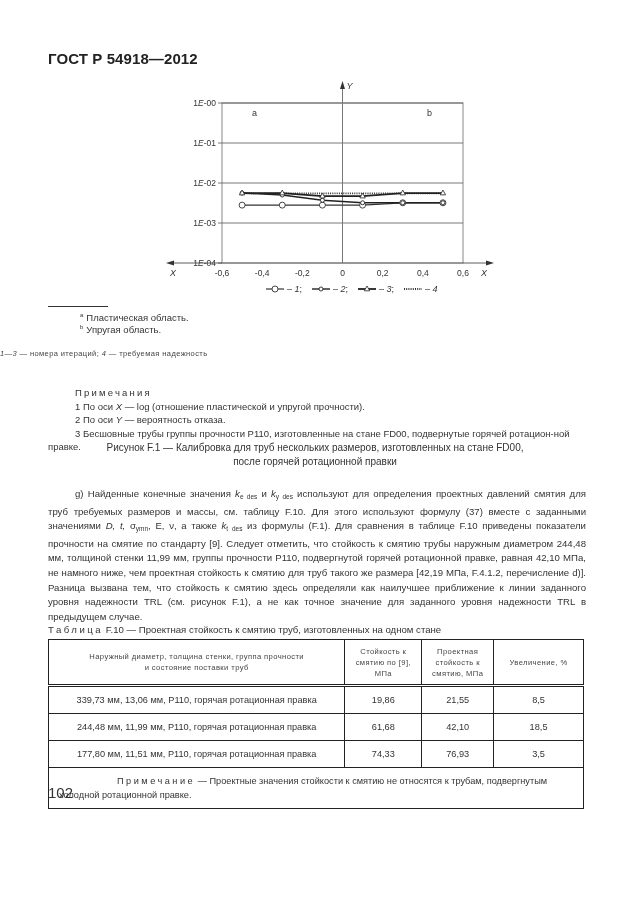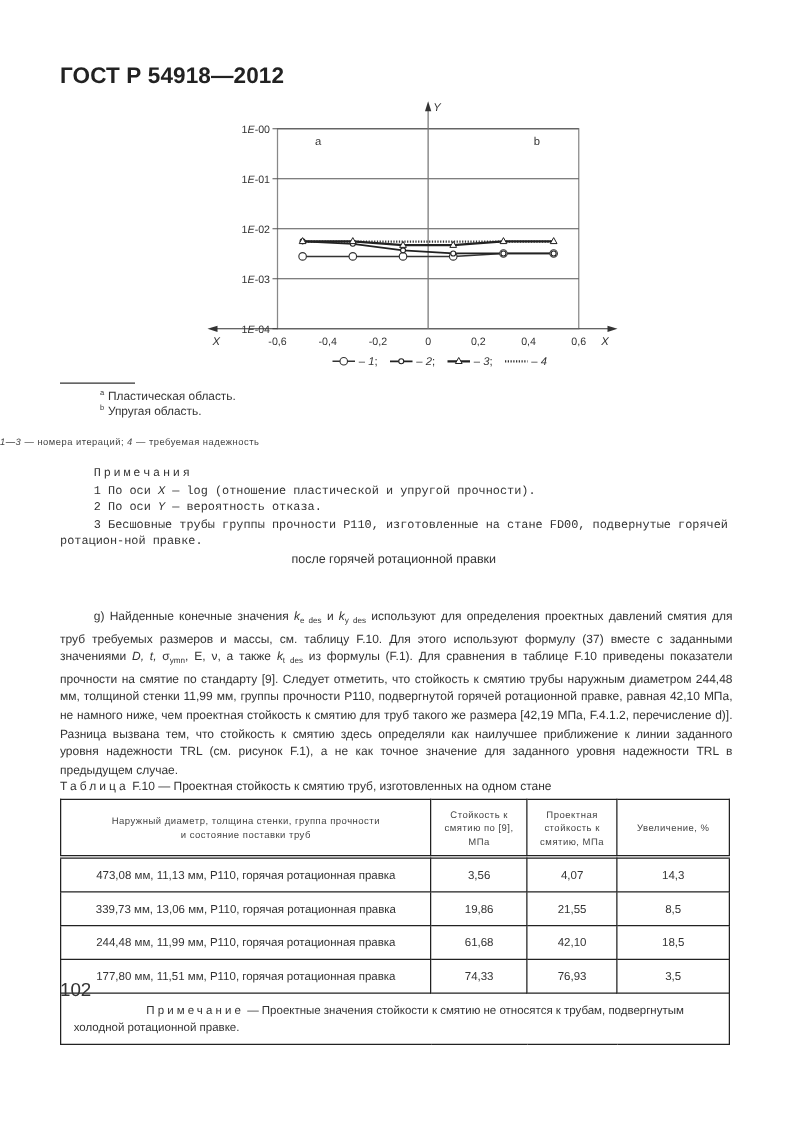--- a/index.html
+++ b/index.html
@@ -1,18 +1,18 @@
 <!DOCTYPE html>
 <html><head>
 <meta charset="utf-8">
 <style>
   html, body { margin:0; padding:0; background:#fff; }
   body { width:630px; height:913px; position:relative; font-family:"Liberation Sans", sans-serif; color:#222; overflow:hidden; }
   .abs { position:absolute; }
-  .hdr { left:48px; top:50px; font-size:18px; font-weight:bold; color:#222; letter-spacing:0.1px; }
+  .hdr { left:48px; top:50px; font-size:15px; font-weight:bold; color:#222; letter-spacing:0.1px; }
   #chart { position:absolute; left:160px; top:78px; width:340px; height:225px; }
   .fn-line { left:48px; top:306px; width:60px; border-top:1px solid #333; }
   .fn { font-size:9.5px; color:#333; }
   .fn sup { font-size:6px; vertical-align:4px; margin-right:3px; }
   .legend-key { left:0; width:630px; top:349px; text-align:left; font-size:7.5px; color:#444; letter-spacing:0.4px; }
   .legend-key i { font-style:italic; }
   .notes { left:48px; width:538px; font-size:9.5px; color:#333; line-height:13.5px; }
   .notes .ind { text-indent:27px; }
   .notes .spaced { letter-spacing:2.2px; }
   .caption { left:0; width:630px; text-align:center; font-size:10px; color:#333; line-height:14px; }
@@ -108,28 +108,29 @@
       <text x="265" y="214" font-size="9" fill="#333" font-family="Liberation Sans, sans-serif">– <tspan font-style="italic">4</tspan></text>
     </g>
   </svg>
 
 <div class="abs fn-line"></div>
 <div class="abs fn" style="left:80px;top:312px;"><sup>a</sup><span>Пластическая область.</span></div>
 <div class="abs fn" style="left:80px;top:324px;"><sup>b</sup><span>Упругая область.</span></div>
 
 <div class="abs legend-key"><i>1—3</i><span> — номера итераций; </span><i>4</i><span> — требуемая надежность</span></div>
 
-<div class="abs notes" style="top:372px;font-family:Liberation Mono, monospace;">
+<div class="abs notes" style="top:386px;">
   <div class="ind spaced">Примечания</div>
   <div class="ind"><span>1 По оси </span><i>X</i><span> — log (отношение пластической и упругой прочности).</span></div>
   <div class="ind"><span>2 По оси </span><i>Y</i><span> — вероятность отказа.</span></div>
   <div class="ind">3 Бесшовные трубы группы прочности P110, изготовленные на стане FD00, подвернутые горячей ротацион-ной правке.</div>
 </div>
 
 <div class="abs caption" style="top:441px;">
+  <div>Рисунок F.1 — Калибровка для труб нескольких размеров, изготовленных на стане FD00,</div>
   <div>после горячей ротационной правки</div>
 </div>
 
 <div class="abs para" style="top:487px;">
   <p class="ind"><span>g) Найденные конечные значения </span><i>k</i><sub>e des</sub><span> и </span><i>k</i><sub>y des</sub><span> используют для определения проектных давлений смятия для труб требуемых размеров и массы, см. таблицу F.10. Для этого используют формулу (37) вместе с заданными значениями </span><i>D, t, </i><span>σ</span><sub>ymn</sub><span>, E, ν, а также </span><i>k</i><sub>t des</sub><span> из формулы (F.1). Для сравнения в таблице F.10 приведены показатели прочности на смятие по стандарту [9]. Следует отметить, что стойкость к смятию трубы наружным диаметром 244,48 мм, толщиной стенки 11,99 мм, группы прочности P110, подвергнутой горячей ротационной правке, равная 42,10 МПа, не намного ниже, чем проектная стойкость к смятию для труб такого же размера  [42,19 МПа, F.4.1.2, перечисление d)]. Разница вызвана тем, что стойкость к смятию здесь определяли как наилучшее приближение к линии заданного уровня надежности TRL (см. рисунок F.1), а не как точное значение для заданного уровня надежности TRL в предыдущем случае.</span></p>
 </div>
 
 <div class="abs tbl-title"><span class="spaced">Таблица</span><span> F.10 — Проектная стойкость к смятию труб, изготовленных на одном стане</span></div>
 
 <table class="t">
@@ -141,26 +142,20 @@
     </colgroup>
   <thead>
     <tr>
       <th style="padding:0 40px;">Наружный диаметр, толщина стенки, группа прочности и состояние поставки труб</th>
       <th>Стойкость к смятию по [9], МПа</th>
       <th>Проектная стойкость к смятию, МПа</th>
       <th>Увеличение, %</th>
     </tr>
   </thead>
   <tbody>
-    <tr>
-      <td>473,08 мм, 11,13 мм, P110, горячая ротационная правка</td>
-      <td>3,56</td>
-      <td>4,07</td>
-      <td>14,3</td>
-    </tr>
     <tr>
       <td>339,73 мм, 13,06 мм, P110, горячая ротационная правка</td>
       <td>19,86</td>
       <td>21,55</td>
       <td>8,5</td>
     </tr>
     <tr>
       <td>244,48 мм, 11,99 мм, P110, горячая ротационная правка</td>
       <td>61,68</td>
       <td>42,10</td>

